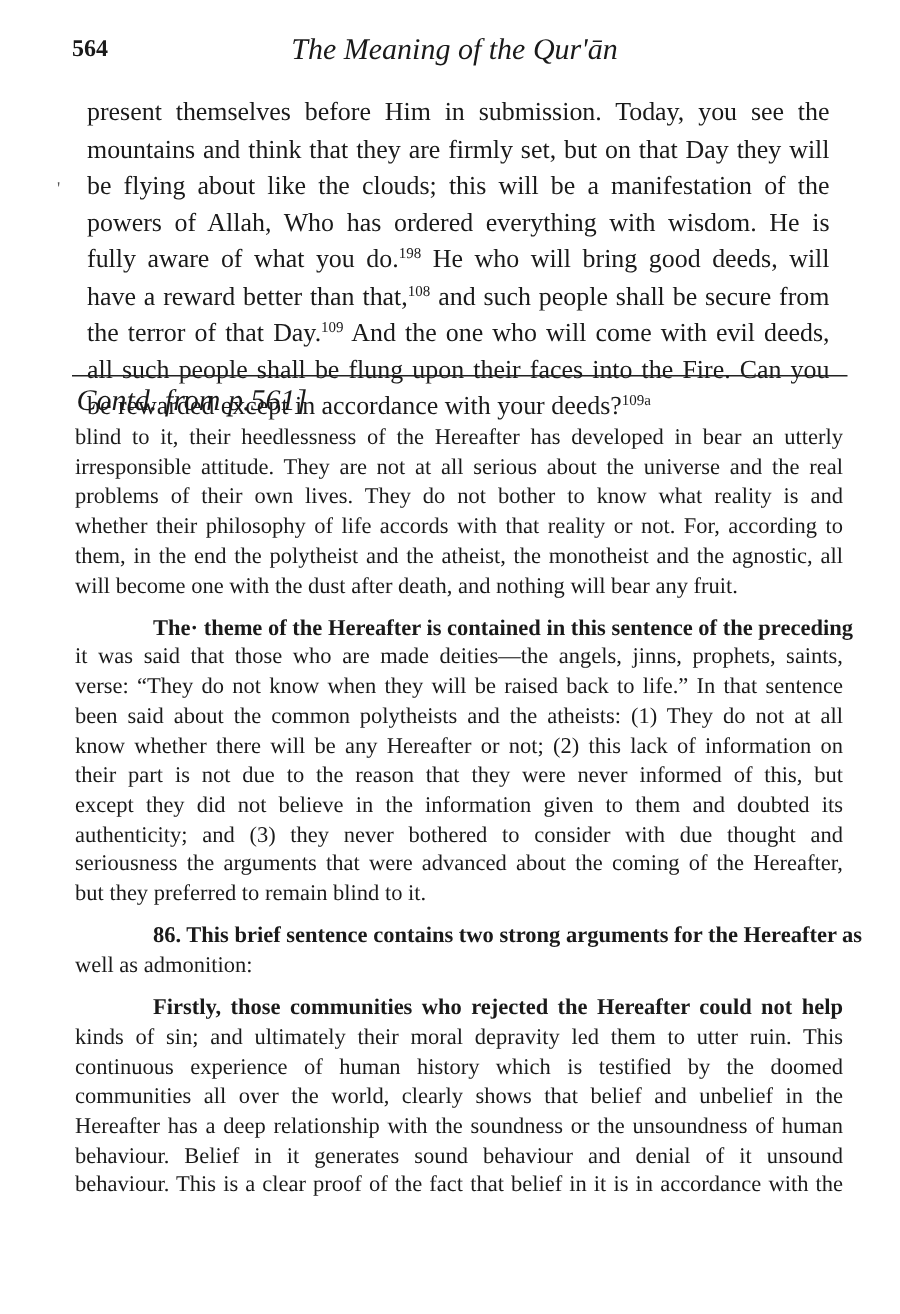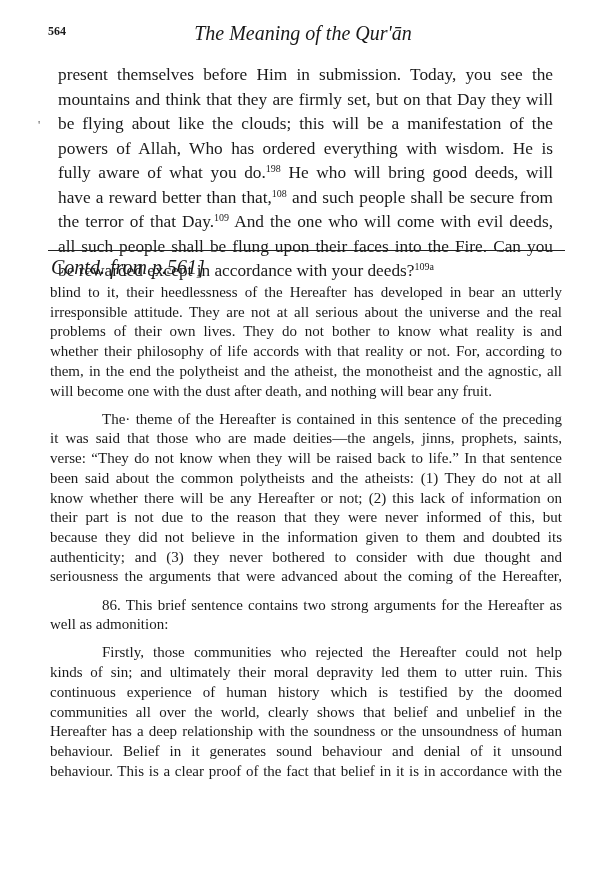--- a/index.html
+++ b/index.html
@@ -2,21 +2,21 @@
 <html><head>
   <meta charset="utf-8">
   <style>
     html, body { margin: 0; padding: 0; background: #ffffff; }
     body {
       width: 600px; height: 876px; position: relative; overflow: hidden;
       font-family: "Liberation Serif", serif; color: #1a1a1a;
     }
     .page-number {
       position: absolute; left: 48px; top: 24px;
-      font-size: 12px; font-weight: bold;
+      font-size: 16px; font-weight: bold;
     }
     .running-title {
       position: absolute; left: 0; right: 0; top: 22px; text-align: center;
       font-size: 20px; font-style: italic; padding-left: 6px;
     }
     .verse {
       position: absolute; left: 58px; width: 495px; top: 63px;
       font-size: 17.3px; line-height: 24.5px;
     }
     .line { display: block; text-align: justify; text-align-last: justify; white-space: nowrap; }
@@ -28,21 +28,21 @@
     }
     .contd {
       position: absolute; left: 51px; top: 256px;
       font-size: 20px; font-style: italic;
     }
     .commentary {
       position: absolute; left: 50px; width: 512px; top: 283px;
       font-size: 15px; line-height: 19.7px;
     }
     .para { margin: 0 0 8.5px 0; }
-    .indent { padding-left: 52px; }
+    .indent { padding-left: 52px; font-weight: bold; }
     .margin-mark { position: absolute; left: 38px; top: 118px; font-size: 12px; color: #555; }
   </style>
 </head>
 <body>
 
 <div>
   <div class="page-number">564</div>
   <div class="running-title">The Meaning of the Qur'ān</div>
 
   <span class="margin-mark">'</span>
@@ -71,23 +71,24 @@
         <span class="line">them, in the end the polytheist and the atheist, the monotheist and the agnostic, all</span>
         <span class="line last">will become one with the dust after death, and nothing will bear any fruit.</span>
       </div>
       <div class="para">
         <span class="line indent">The· theme of the Hereafter is contained in this sentence of the preceding</span>
         <span class="line">it was said that those who are made deities—the angels, jinns, prophets, saints,</span>
         <span class="line">verse: “They do not know when they will be raised back to life.” In that sentence</span>
         <span class="line">been said about the common polytheists and the atheists: (1) They do not at all</span>
         <span class="line">know whether there will be any Hereafter or not; (2) this lack of information on</span>
         <span class="line">their part is not due to the reason that they were never informed of this, but</span>
-        <span class="line">because they did not believe in the information given to them and doubted its</span>
+        <span class="line">except they did not believe in the information given to them and doubted its</span>
         <span class="line">authenticity; and (3) they never bothered to consider with due thought and</span>
         <span class="line">seriousness the arguments that were advanced about the coming of the Hereafter,</span>
+        <span class="line last">but they preferred to remain blind to it.</span>
       </div>
       <div class="para">
         <span class="line indent">86. This brief sentence contains two strong arguments for the Hereafter as</span>
         <span class="line last">well as admonition:</span>
       </div>
       <div class="para">
         <span class="line indent">Firstly, those communities who rejected the Hereafter could not help</span>
         <span class="line">kinds of sin; and ultimately their moral depravity led them to utter ruin. This</span>
         <span class="line">continuous experience of human history which is testified by the doomed</span>
         <span class="line">communities all over the world, clearly shows that belief and unbelief in the</span>

